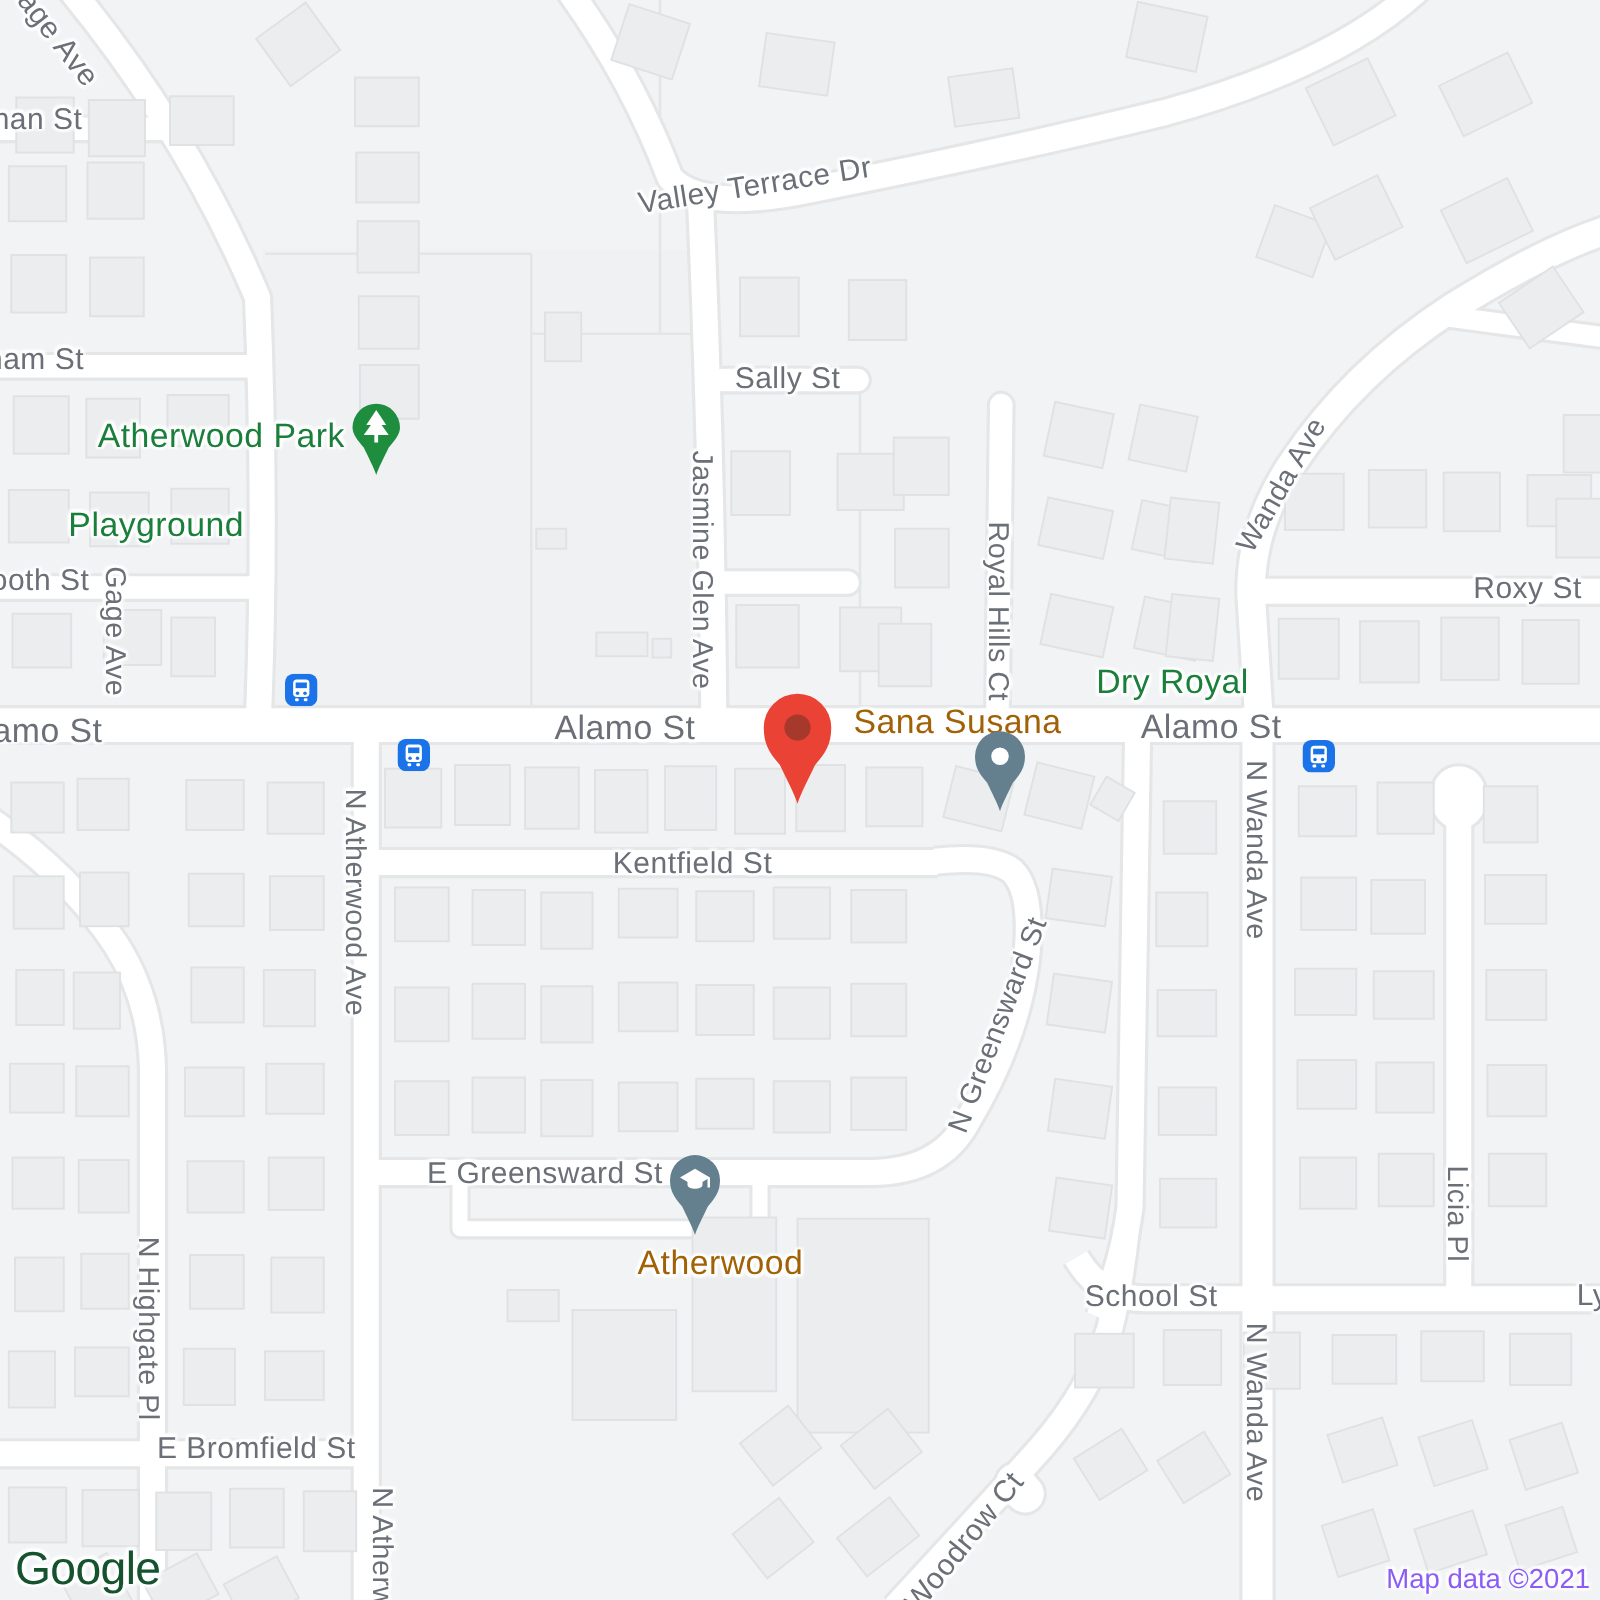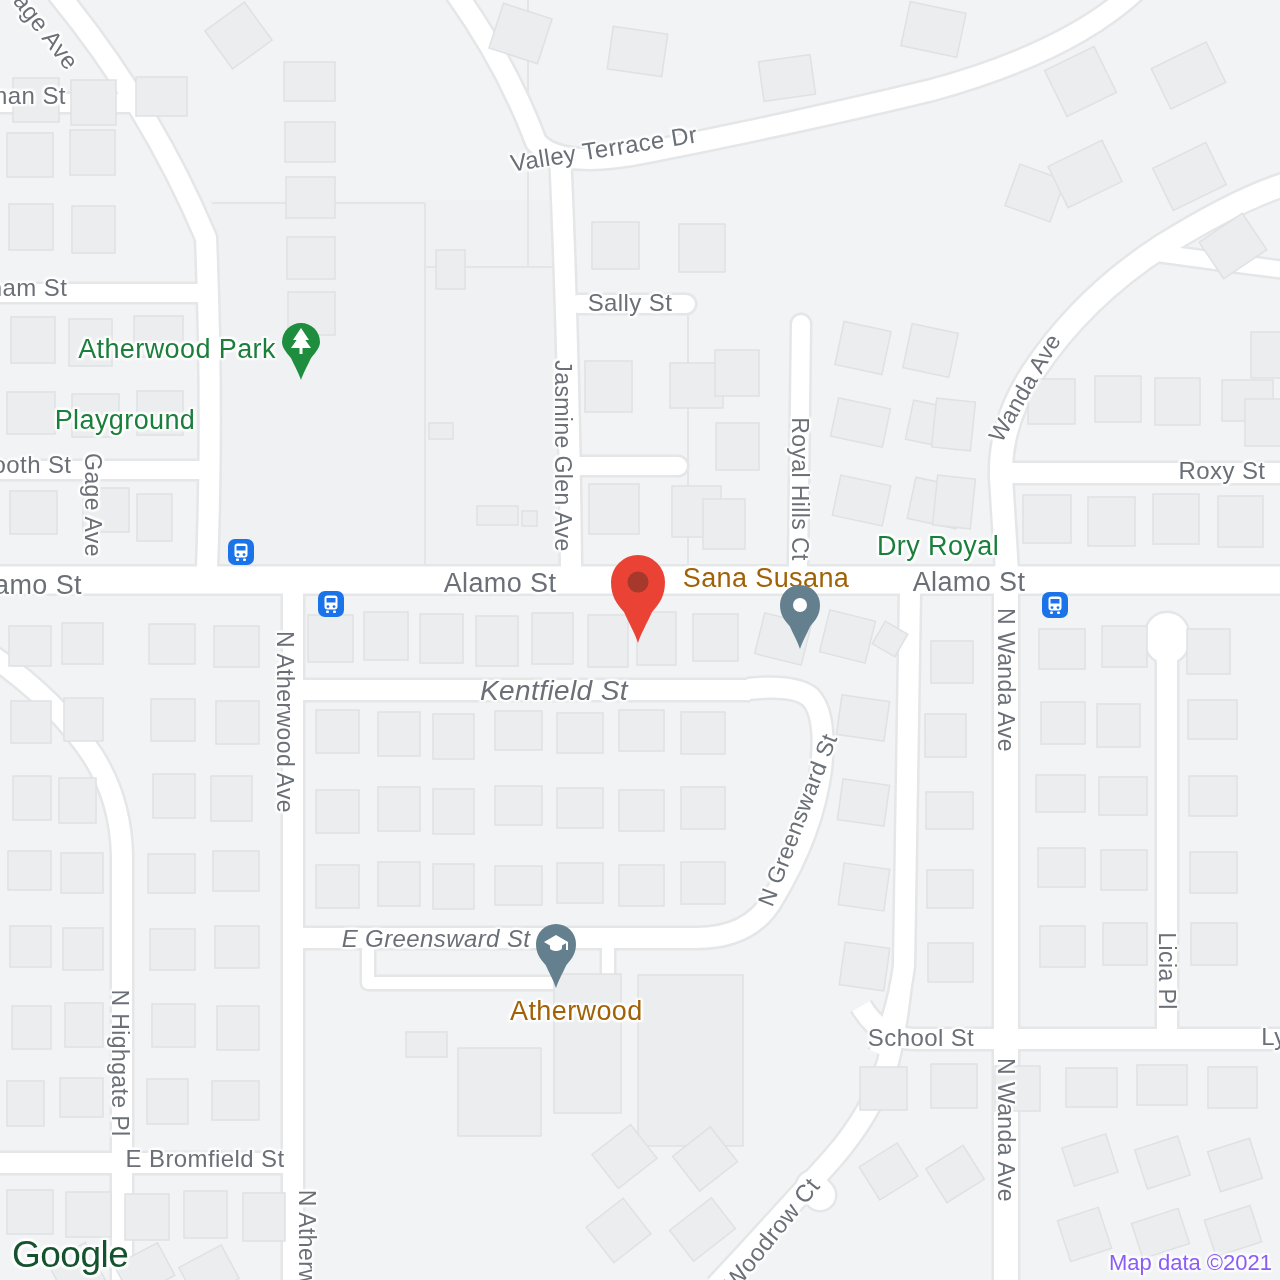--- a/index.html
+++ b/index.html
@@ -279,24 +279,24 @@
       <div class="lbl street" style="font-size: 27px; left: 38px; top: 585px; transform: translate(-50%, -50%);">amo St</div>
       <div class="lbl street" style="font-size: 23px; left: 92px; top: 505px; transform: translate(-50%, -50%) rotate(90deg);">Gage Ave</div>
       <div class="lbl street" style="font-size: 24px; left: 604px; top: 149px; transform: translate(-50%, -50%) rotate(-9deg);">Valley Terrace Dr</div>
       <div class="lbl street" style="font-size: 24px; left: 630px; top: 303px; transform: translate(-50%, -50%);">Sally St</div>
       <div class="lbl street" style="font-size: 23px; left: 562px; top: 456px; transform: translate(-50%, -50%) rotate(90deg);">Jasmine Glen Ave</div>
       <div class="lbl street" style="font-size: 23px; left: 799px; top: 489px; transform: translate(-50%, -50%) rotate(90deg);">Royal Hills Ct</div>
       <div class="lbl street" style="font-size: 24px; left: 1222px; top: 471px; transform: translate(-50%, -50%); text-align: right;">Roxy St</div>
       <div class="lbl street" style="font-size: 23px; left: 1025px; top: 388px; transform: translate(-50%, -50%) rotate(-60deg);">Wanda Ave</div>
       <div class="lbl street" style="font-size: 27px; left: 500px; top: 583px; transform: translate(-50%, -50%);">Alamo St</div>
       <div class="lbl street" style="font-size: 27px; left: 969px; top: 582px; transform: translate(-50%, -50%);">Alamo St</div>
-      <div class="lbl street" style="font-size: 28px; left: 554px; top: 691px; transform: translate(-50%, -50%); font-style: italic;">Kentfield St</div>
+      <div class="lbl street" style="font-size: 24px; left: 554px; top: 691px; transform: translate(-50%, -50%);">Kentfield St</div>
       <div class="lbl street" style="font-size: 23px; left: 284px; top: 722px; transform: translate(-50%, -50%) rotate(90deg);">N Atherwood Ave</div>
       <div class="lbl street" style="font-size: 23px; left: 798px; top: 820px; transform: translate(-50%, -50%) rotate(-69deg);">N Greensward St</div>
-      <div class="lbl street" style="font-size: 24px; left: 436px; top: 939px; transform: translate(-50%, -50%); font-style: italic;">E Greensward St</div>
+      <div class="lbl street" style="font-size: 24px; left: 436px; top: 939px; transform: translate(-50%, -50%);">E Greensward St</div>
       <div class="lbl street" style="font-size: 24px; left: 921px; top: 1038px; transform: translate(-50%, -50%);">School St</div>
       <div class="lbl street" style="font-size: 24px; left: 1274px; top: 1037px; transform: translate(-50%, -50%);">Ly</div>
       <div class="lbl street" style="font-size: 23px; left: 1005px; top: 680px; transform: translate(-50%, -50%) rotate(90deg);">N Wanda Ave</div>
       <div class="lbl street" style="font-size: 23px; left: 1005px; top: 1130px; transform: translate(-50%, -50%) rotate(90deg);">N Wanda Ave</div>
       <div class="lbl street" style="font-size: 23px; left: 1166px; top: 971px; transform: translate(-50%, -50%) rotate(90deg);">Licia Pl</div>
       <div class="lbl street" style="font-size: 24px; left: 205px; top: 1159px; transform: translate(-50%, -50%);">E Bromfield St</div>
       <div class="lbl street" style="font-size: 23px; left: 119px; top: 1063px; transform: translate(-50%, -50%) rotate(90deg);">N Highgate Pl</div>
       <div class="lbl street" style="font-size: 23px; left: 306px; top: 1238px; transform: translate(-50%, -50%) rotate(90deg);">N Atherw</div>
       <div class="lbl street" style="font-size: 24px; left: 772px; top: 1234px; transform: translate(-50%, -50%) rotate(-51deg);">Woodrow Ct</div>
       <div class="lbl park" style="font-size: 27px; left: 177px; top: 349px; transform: translate(-50%, -50%); text-align: right;">Atherwood Park</div>

